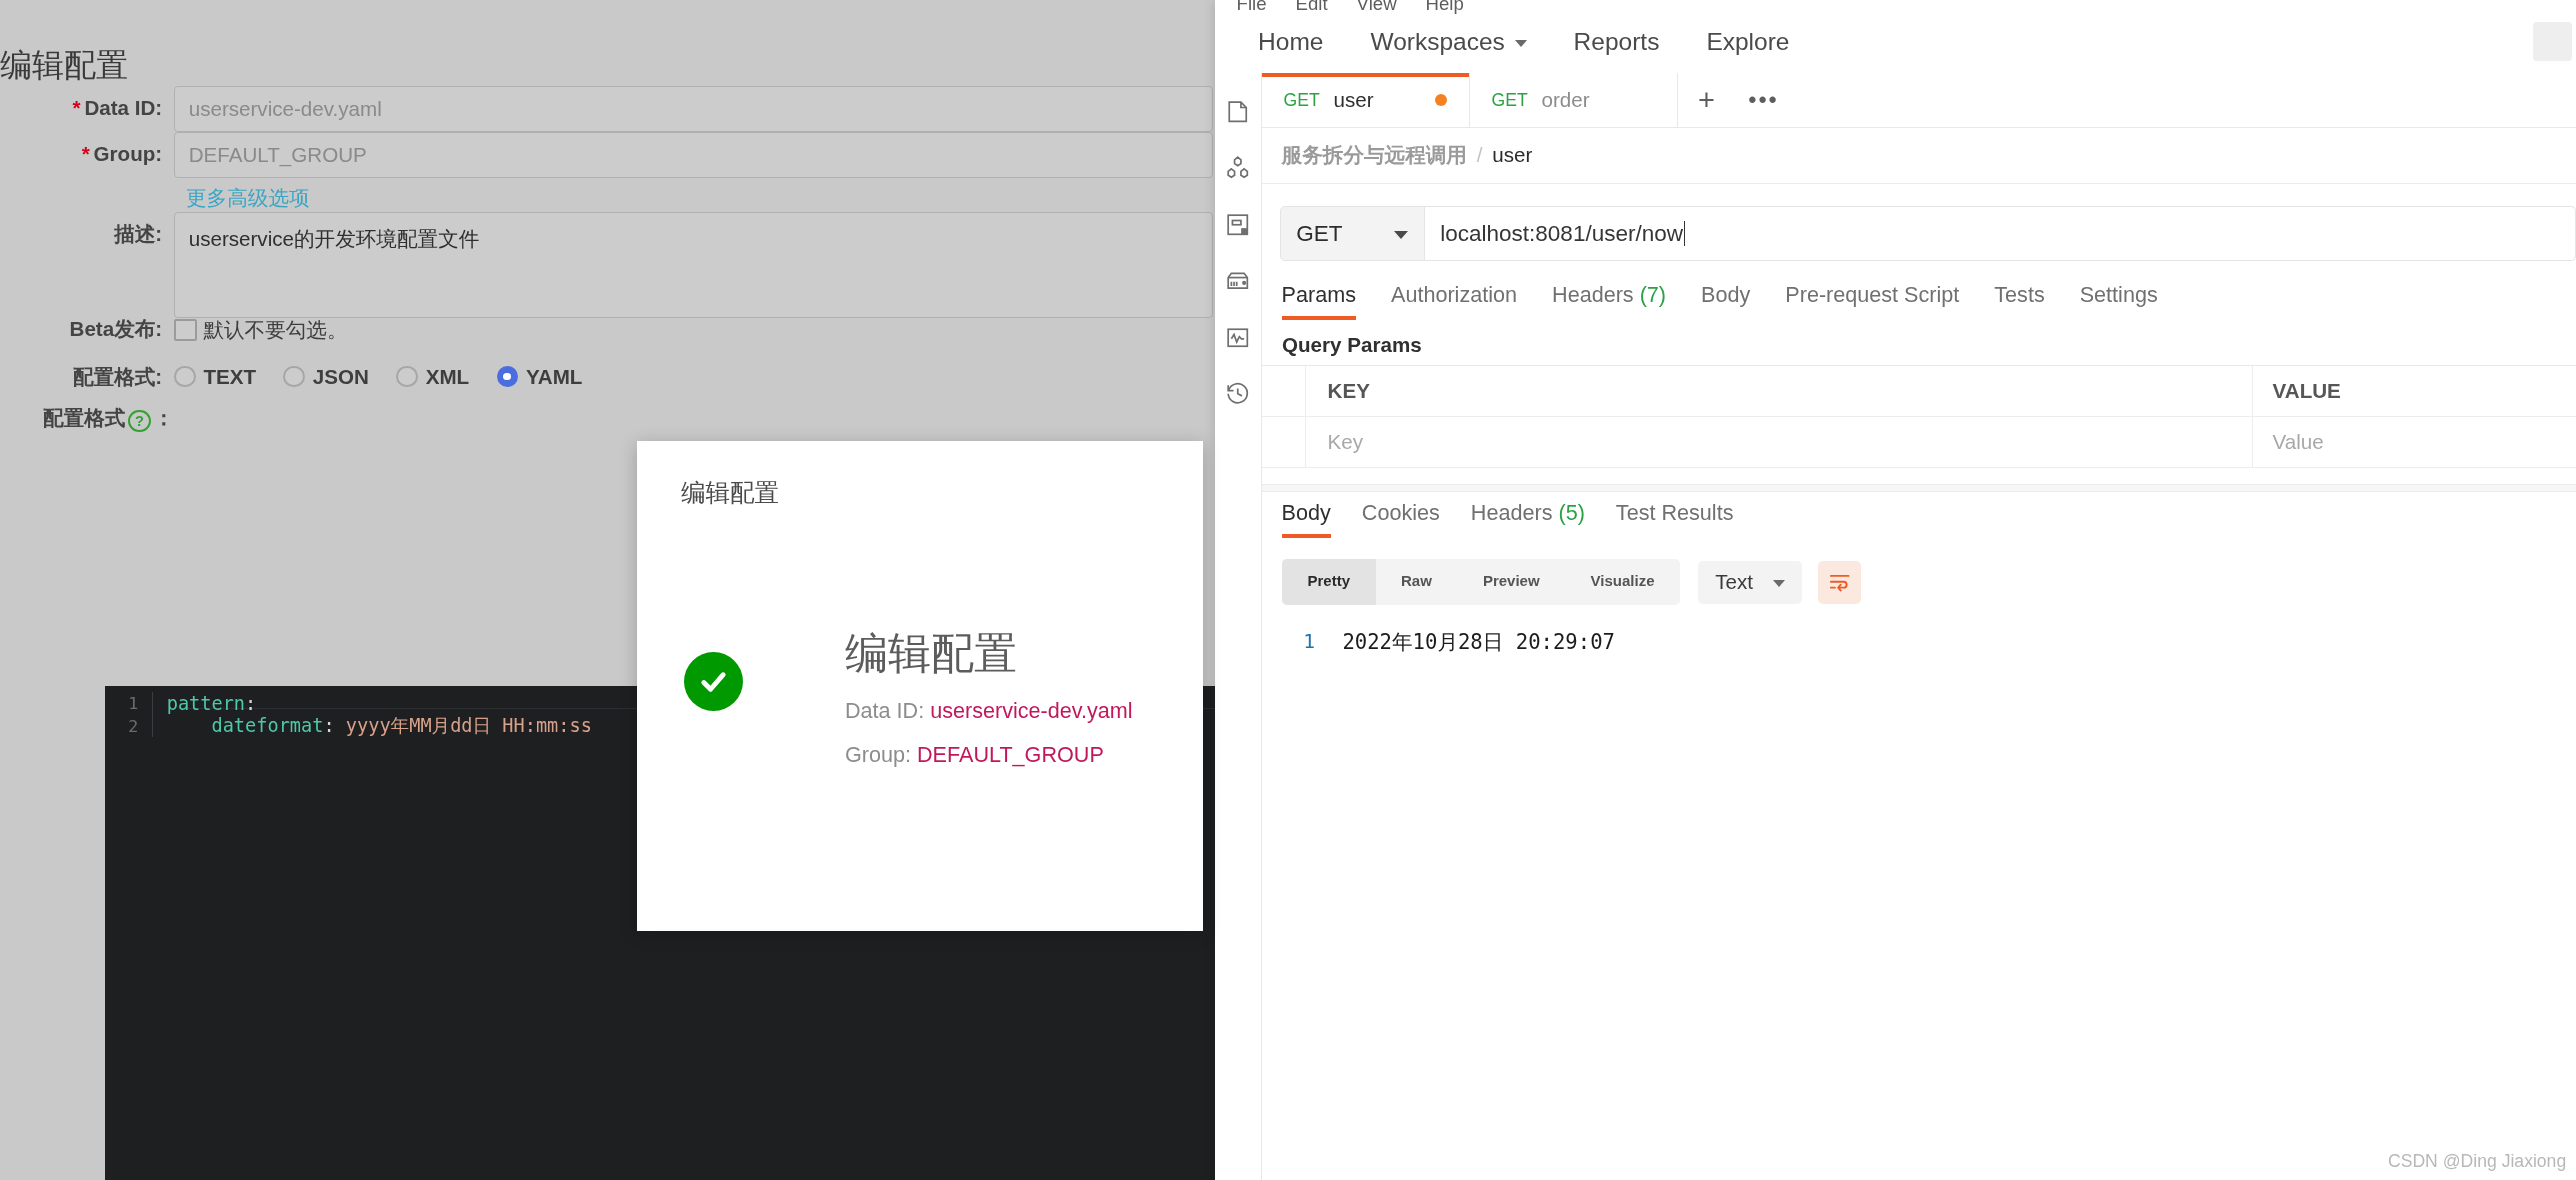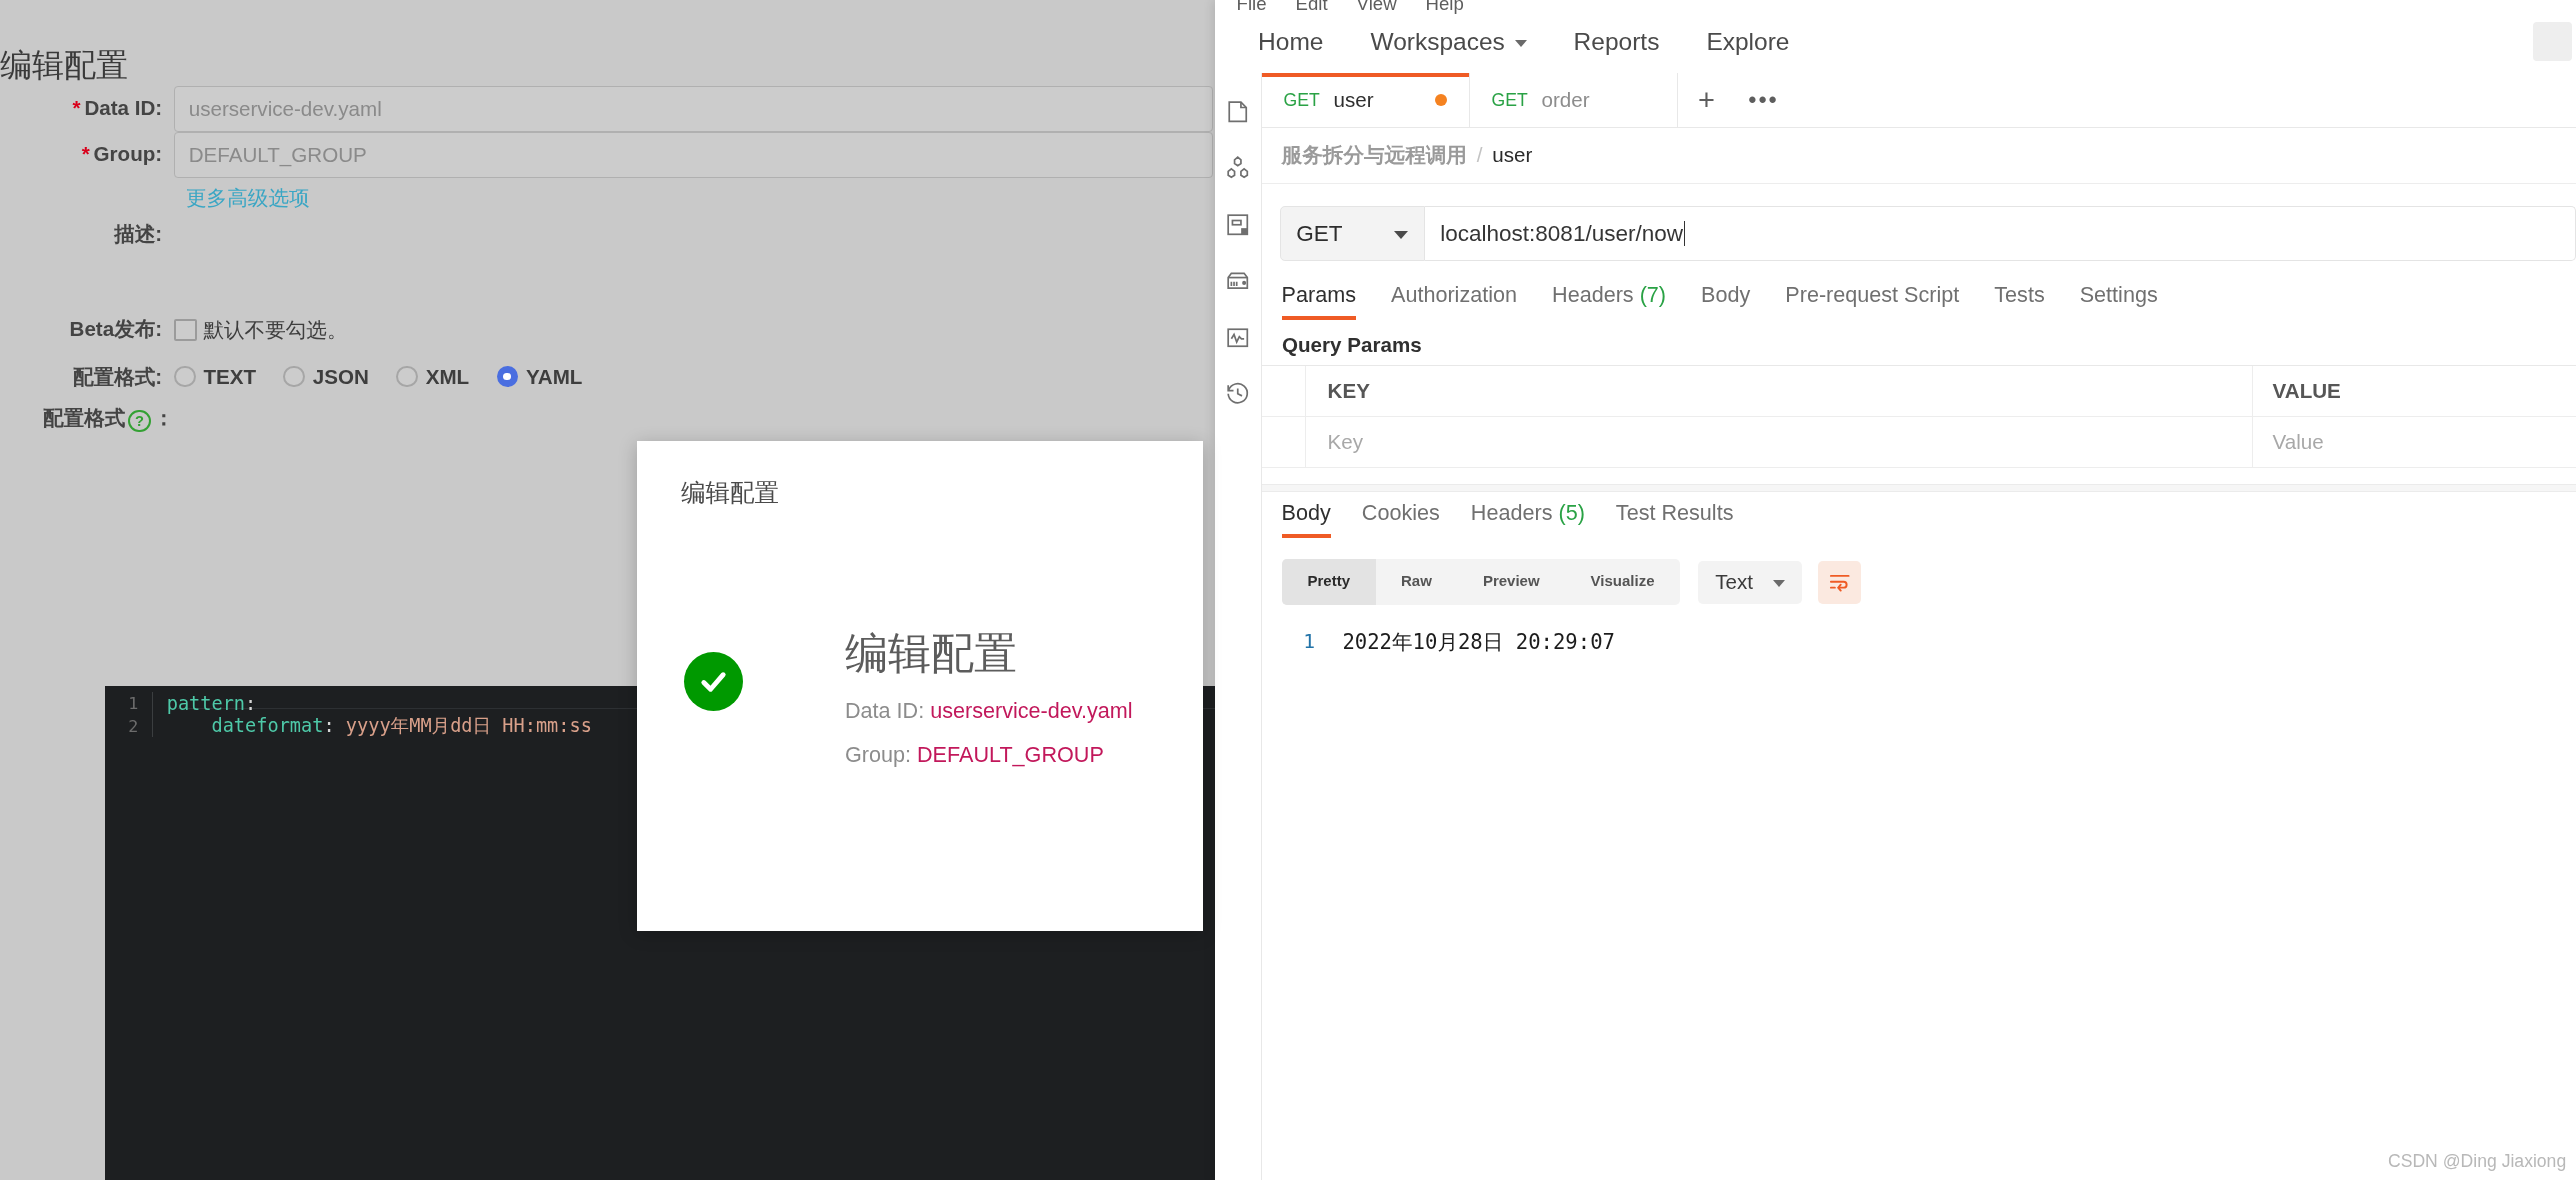--- a/index.html
+++ b/index.html
@@ -300,20 +300,21 @@
     <div class="form-label">
       <span class="req-star">*</span><span>Group:</span>
     </div>
     <div class="form-input">DEFAULT_GROUP</div>
   </div>
 
   <div id="adv-link">更多高级选项</div>
 
   <div class="form-row" style="left:0px; top:212px;">
     <div class="form-label">描述:</div>
+    <div class="form-textarea">userservice的开发环境配置文件</div>
   </div>
 
   <div class="form-row" style="left:0px; top:307px;">
     <div class="form-label">Beta发布:</div>
     <div style="line-height:43px;">
       <span class="chk-box"></span><span class="chk-text">默认不要勾选。</span>
     </div>
   </div>
 
   <div class="form-row" style="left:0px; top:355px;">

